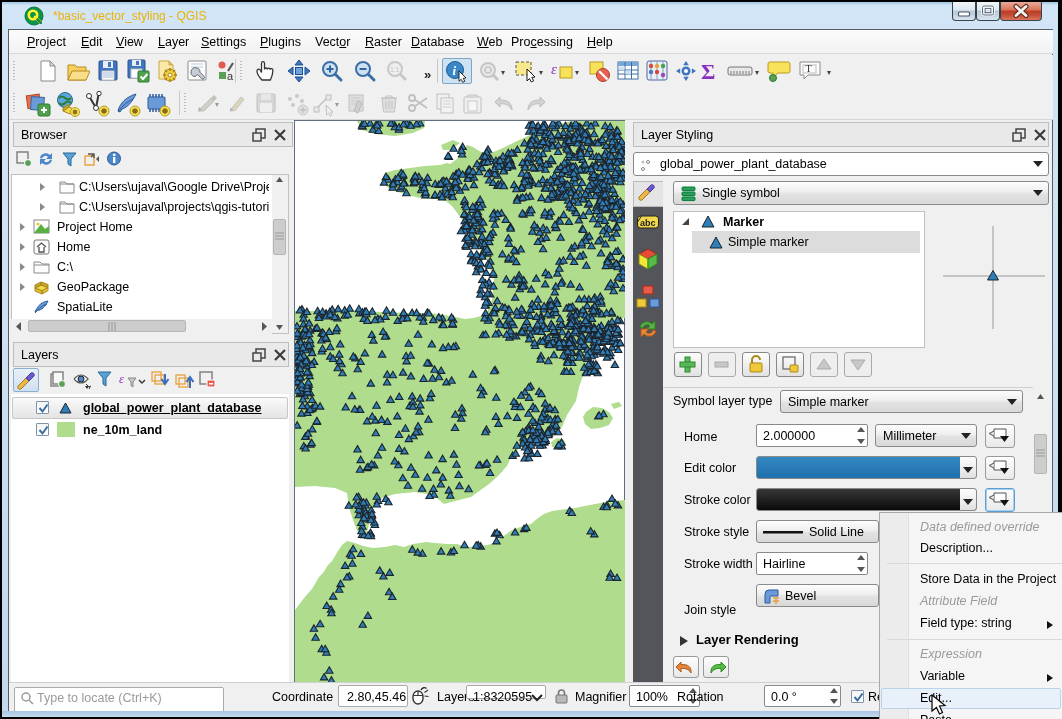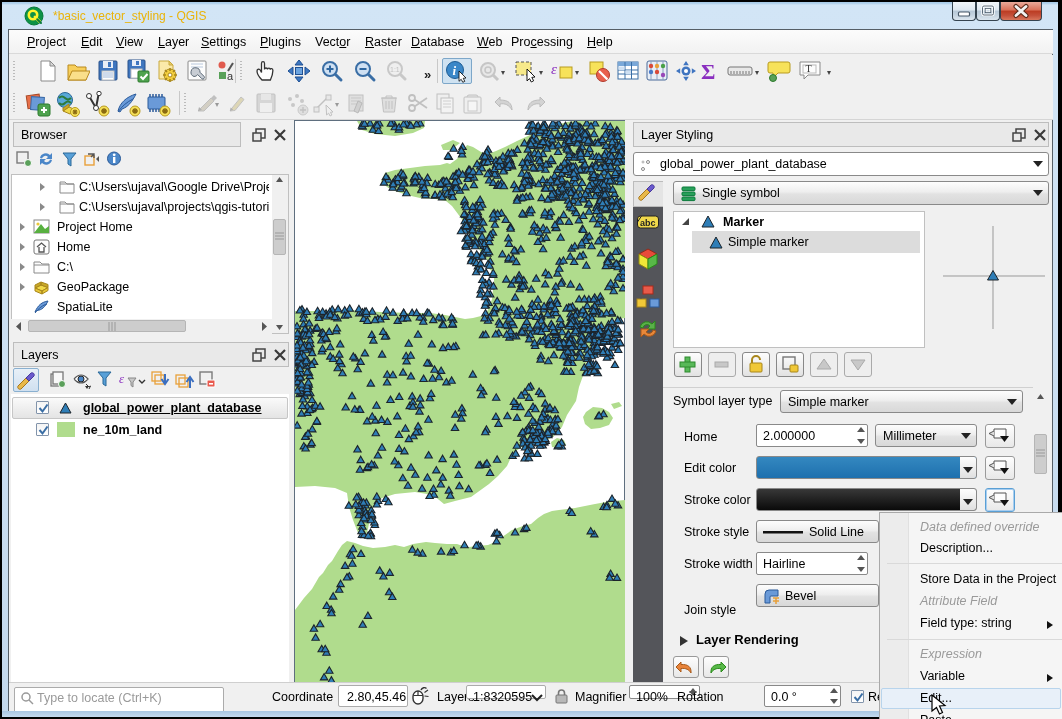--- a/index.html
+++ b/index.html
@@ -408,21 +408,21 @@
         <path d="M8 6 l-5 5 l5 5 v-3 c5 -1 9 1 12 6 c0 -7 -4 -10 -12 -10 z" fill="#b8b8b8" stroke="#888"></path>
       </svg>
     </div>
 <div class="ico" style="left:513px">
       <svg width="26" height="26" opacity="0.5">
         <path d="M18 6 l5 5 l-5 5 v-3 c-5 -1 -9 1 -12 6 c0 -7 4 -10 12 -10 z" fill="#b8b8b8" stroke="#888"></path>
       </svg>
     </div>
 </div>
 
-<div class="panel-t" style="left:13px;top:122px;width:228px">
+<div class="panel-t" style="left:13px;top:122px;width:280px">
     <span class="pt">Browser</span>
 <svg class="dockbtn" style="left:238px" width="14" height="14">
       <rect x="4" y="1" width="9" height="9" fill="none" stroke="#444" stroke-width="1.5"></rect>
       <rect x="1" y="5" width="8" height="8" fill="#e9e9e9" stroke="#444" stroke-width="1.5"></rect>
     </svg>
 <svg class="dockbtn" style="left:259px" width="14" height="14">
       <path d="M2 2 L12 12 M12 2 L2 12" stroke="#3a3a3a" stroke-width="2.2"></path>
     </svg>
 </div>
 
@@ -2519,21 +2519,21 @@
     <span class="abs" style="left:6px;top:4px">1:8320595</span>
     <svg class="abs" style="left:64px;top:8px" width="12" height="8">
       <path d="M1 1 l5 5 l5 -5" fill="none" stroke="#222" stroke-width="2"></path>
     </svg>
   </div>
 <svg class="abs" style="left:555px;top:689px" width="14" height="15">
     <rect x="1" y="6" width="11" height="8" rx="1" fill="#b8b8b8" stroke="#777"></rect>
     <path d="M3.5 6 v-2 a3 3 0 0 1 6 0 v2" fill="none" stroke="#777" stroke-width="1.6"></path>
   </svg>
 <div class="lab" style="left:575px;top:690px">Magnifier</div>
-<div class="spin" style="left:629px;top:685px;width:71px;height:14px">
+<div class="spin" style="left:629px;top:685px;width:71px;height:22px">
     <span class="st">100%</span>
     <span class="up"></span>
     <span class="dn"></span>
   </div>
 <div class="lab" style="left:677px;top:690px">Rotation</div>
 <div class="spin" style="left:764px;top:685px;width:77px;height:22px">
     <span class="st">0.0 °</span>
     <span class="up"></span>
     <span class="dn"></span>
   </div>

